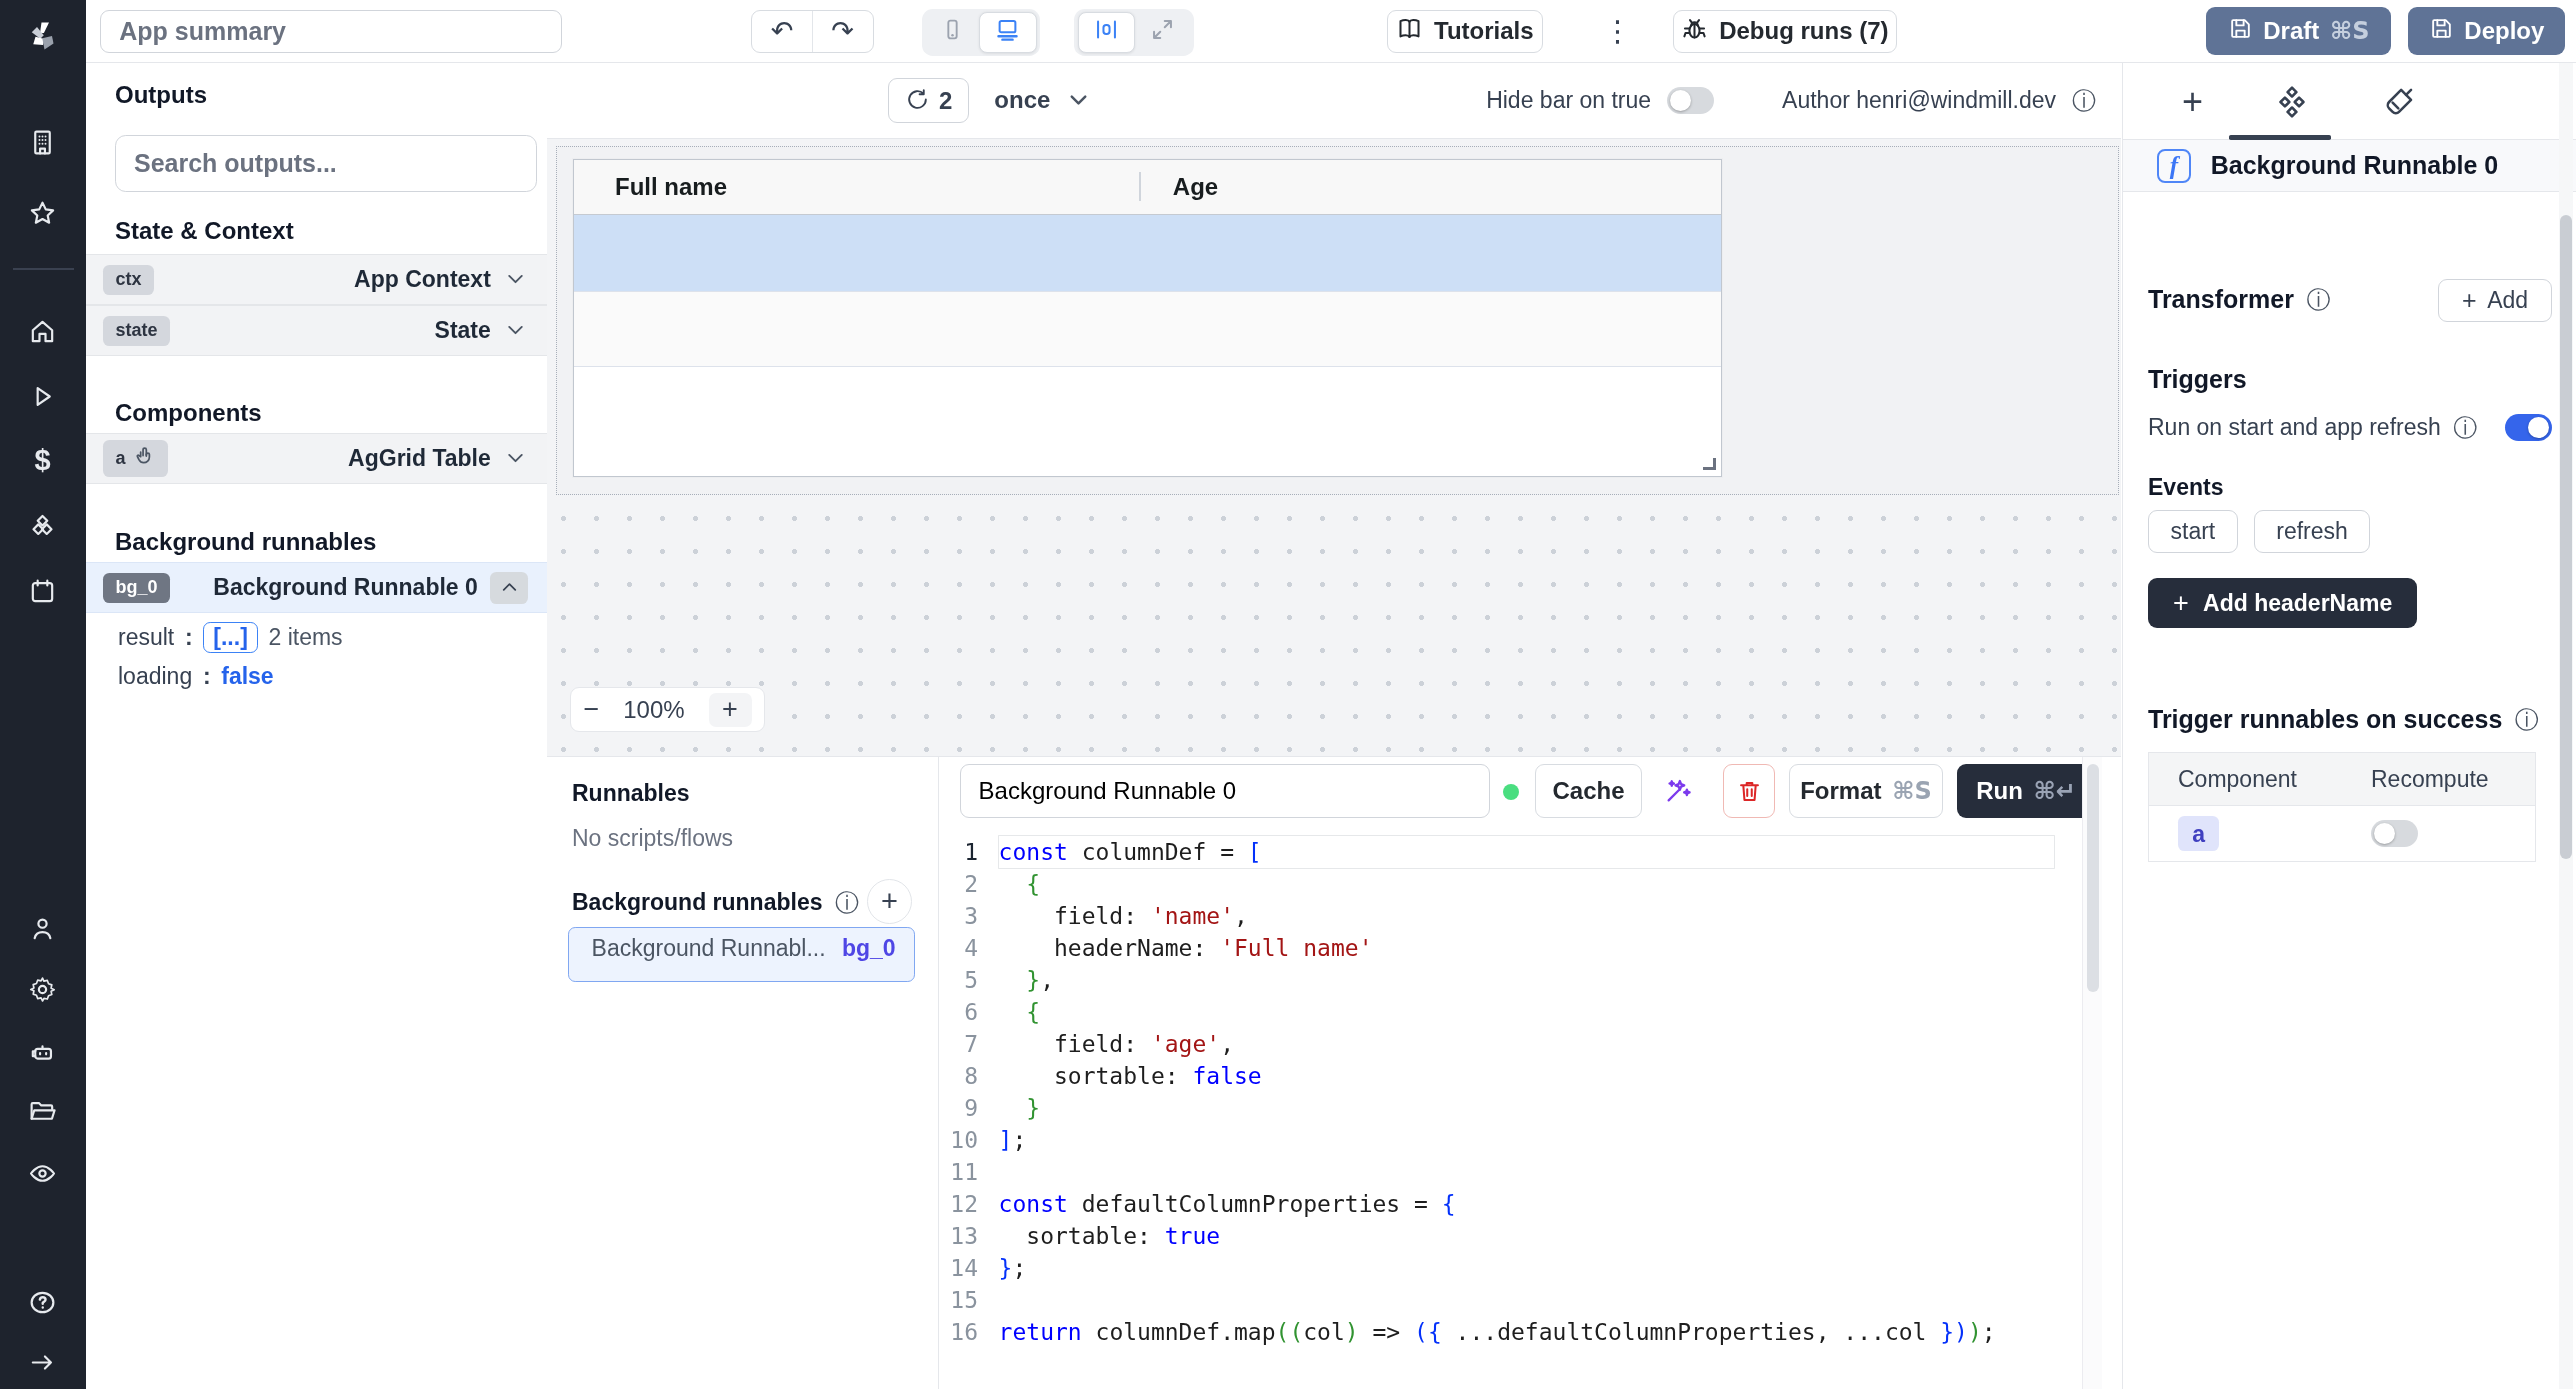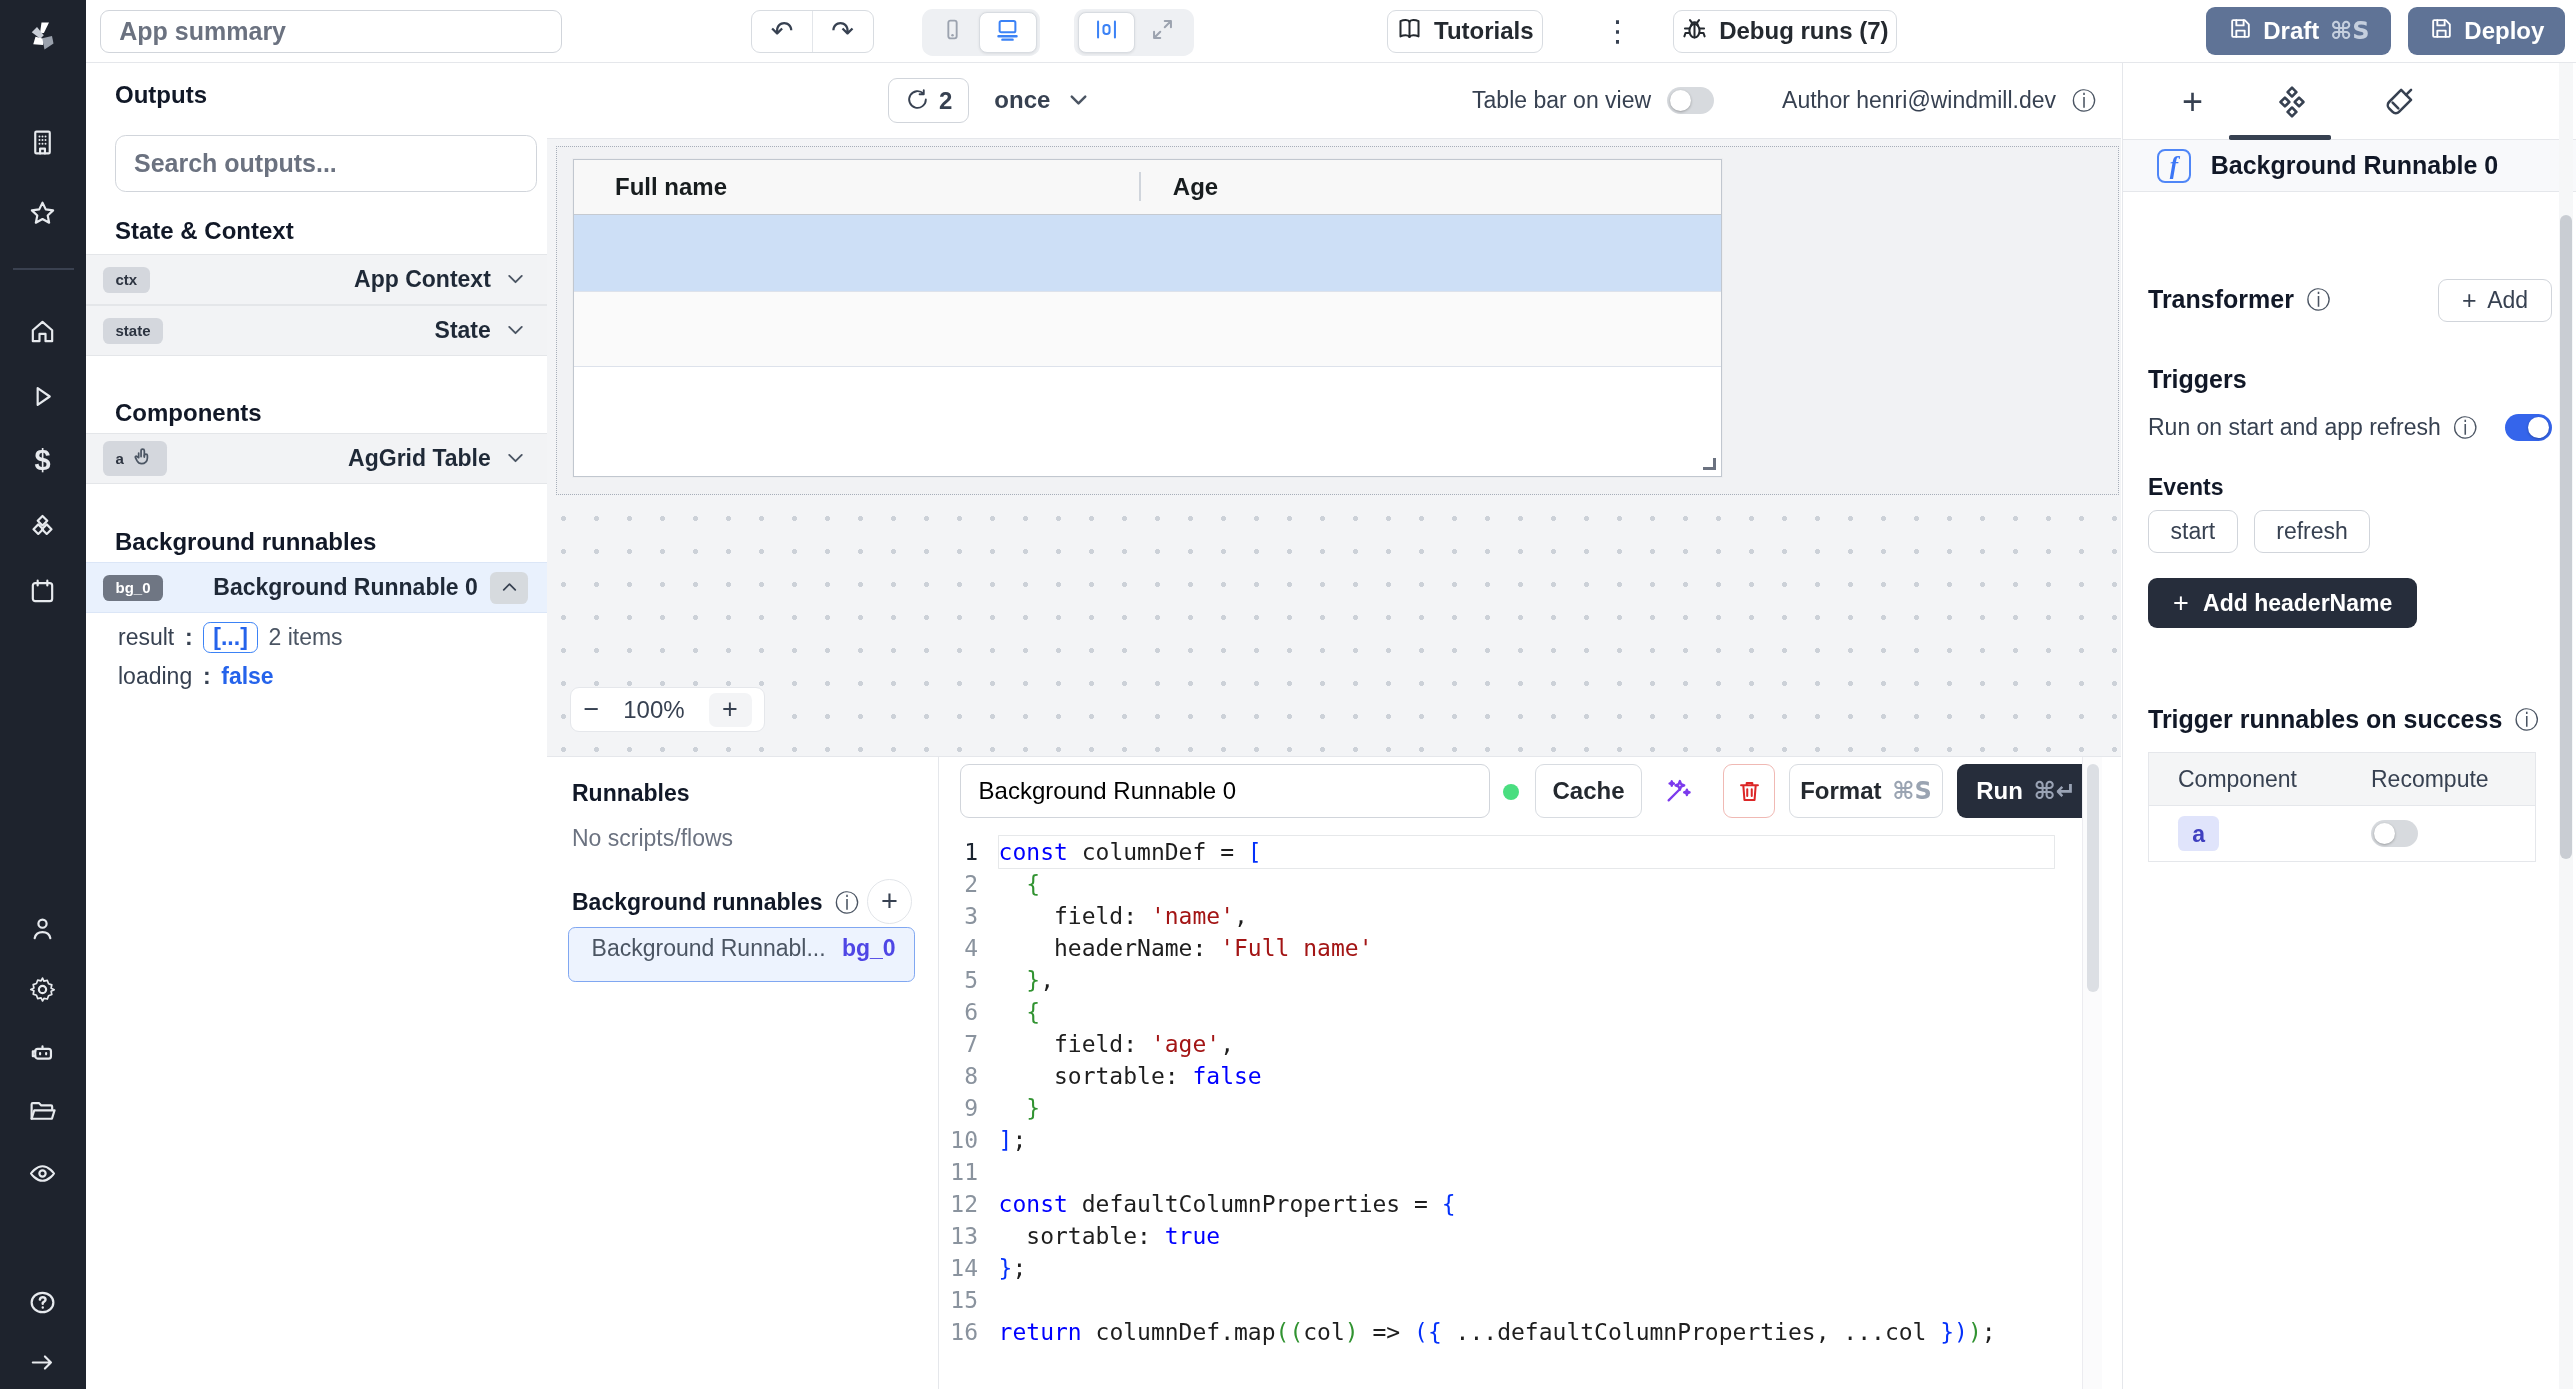--- a/index.html
+++ b/index.html
@@ -20,21 +20,21 @@
     font-size:24px;font-weight:700;color:#374151}
   .seg .pill.active{background:#fff;border:0.9px solid #d8dce1;box-shadow:0 0.9px 2.7px rgba(0,0,0,.08)}
   
   #rail{left:0;top:0;width:86px;height:1390px;background:#1e232d;z-index:6;color:#e7eaee}
   .rail-ic{position:absolute;left:23px;width:39px;height:39px;display:flex;align-items:center;justify-content:center}
   
   #outputs{left:86px;top:63px;width:462px;height:1327px;background:#fff;border-right:1.8px solid #e5e7eb}
   .sec-title{font-size:24px;font-weight:700;color:#111827}
   .o-row{position:absolute;left:0;width:462px;height:51px;background:#f2f3f5;border-top:0.9px solid #e4e6e9;
     border-bottom:0.9px solid #e4e6e9;display:flex;align-items:center;padding:0 19.7px 0 17px}
-  .badge{background:#d4d7dd;border-radius:6.3px;font-size:15px;font-weight:700;color:#2d3441;
+  .badge{background:#d4d7dd;border-radius:6.3px;font-size:18px;font-weight:700;color:#2d3441;
     padding:4.5px 12.5px;display:inline-flex;align-items:center;gap:7.2px}
   .o-row .grow{flex:1}
   .o-label{font-size:23px;font-weight:700;color:#1f2937;margin-right:12.5px}
   .chev{color:#4b5563}
   .kv{font-size:23px;color:#374151;display:flex;align-items:center;gap:10.7px}
   .blue{color:#2563eb;font-weight:700}
   .box-blue{border:1.8px solid #3b82f6;border-radius:7.2px;padding:0.9px 9px;color:#2563eb;font-weight:700}
   
   #canvas{left:547px;top:63px;width:1574px;height:693px;background:#f3f4f6}
   #canvas-toolbar{left:0;top:0;width:1574px;height:76px;background:#fff;border-bottom:1.8px solid #e5e7eb;
@@ -337,21 +337,21 @@
       <span style="font-size:24px;font-weight:700;color:#374151">2</span>
     </div>
     <div style="margin-left:25px;display:flex;align-items:flex-start;gap:14.3px">
       <span style="font-size:24px;font-weight:700;color:#374151">once</span>
       <span class="chev">
         <svg class="icn" width="27" height="27" viewBox="0 0 24 24" style="stroke-width:2.2">
             <path d="M6 9.5l6 6 6-6"></path>
           </svg></span>
     </div>
     <div style="position:absolute;right:25px;display:flex;align-items:center;gap:16px">
-      <span style="font-size:23px;color:#374151">Table bar on view</span>
+      <span style="font-size:23px;color:#374151">Hide bar on true</span>
       <span class="toggle off">
           <span class="knob"></span>
         </span>
       <span style="width:36px"></span>
       <span style="font-size:23px;color:#374151">Author henri@windmill.dev</span>
       <span class="info">ⓘ</span>
     </div>
   </div>
   <div id="canvas-body" class="abs">
     <div id="app-frame" class="abs">

